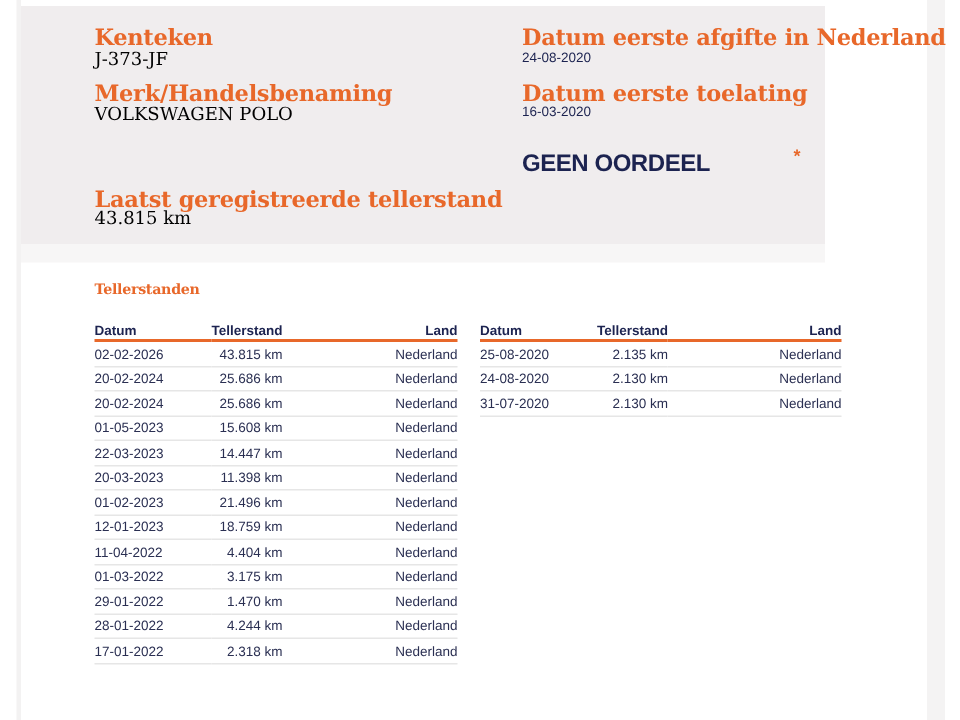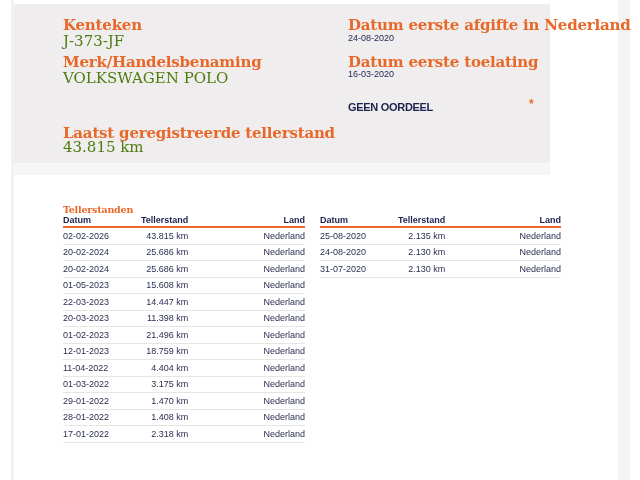--- a/index.html
+++ b/index.html
@@ -14,32 +14,32 @@
     .panel {
       position:absolute; left:14px; top:4px; width:536px; height:159px;
       background:#f0edee;
     }
     .panel-shadow { position:absolute; left:14px; top:163px; width:536px; height:12px; background:#f7f6f6; }
     .label {
       position:absolute; color:#e8682a; font-family:"DejaVu Serif", serif;
       font-weight:bold; font-size:15px; white-space:nowrap; letter-spacing:-0.2px;
     }
     .value-lg {
-      position:absolute; font-family:"DejaVu Serif", serif; font-size:15px;
-      color:#4d7c0f; white-space:nowrap;
+      position:absolute; font-family:"DejaVu Serif", serif; font-size:12px;
+      color:#000000; white-space:nowrap;
     }
     .value-sm { position:absolute; font-size:9px; color:#1c2350; white-space:nowrap; }
     .verdict {
-      position:absolute; font-weight:bold; font-size:11px; color:#1c2350;
+      position:absolute; font-weight:bold; font-size:16px; color:#1c2350;
       letter-spacing:-0.3px; white-space:nowrap;
     }
     .asterisk { position:absolute; color:#e8682a; font-weight:bold; font-size:12px; }
 
     .section-title {
-      position:absolute; left:63px; top:204px; color:#e8682a;
+      position:absolute; left:63px; top:188px; color:#e8682a;
       font-family:"DejaVu Serif", serif; font-weight:bold; font-size:9.5px; letter-spacing:-0.2px;
     }
     table.readings {
       position:absolute; border-collapse:collapse; font-size:9px; color:#1c2350;
     }
     table.readings th {
       font-weight:bold; font-size:9px; text-align:left; padding:0 0 1px 0; height:12px;
       border-bottom:2px solid #e8682a; vertical-align:bottom;
     }
     table.readings th.land, table.readings td.land { text-align:right; }
@@ -135,21 +135,21 @@
         <td class="km">3.175 km</td>
         <td class="land">Nederland</td>
       </tr>
       <tr>
         <td>29-01-2022</td>
         <td class="km">1.470 km</td>
         <td class="land">Nederland</td>
       </tr>
       <tr>
         <td>28-01-2022</td>
-        <td class="km">1.408 km</td>
+        <td class="km">4.244 km</td>
         <td class="land">Nederland</td>
       </tr>
       <tr>
         <td>17-01-2022</td>
         <td class="km">2.318 km</td>
         <td class="land">Nederland</td>
       </tr>
     </tbody>
 </table>
 

